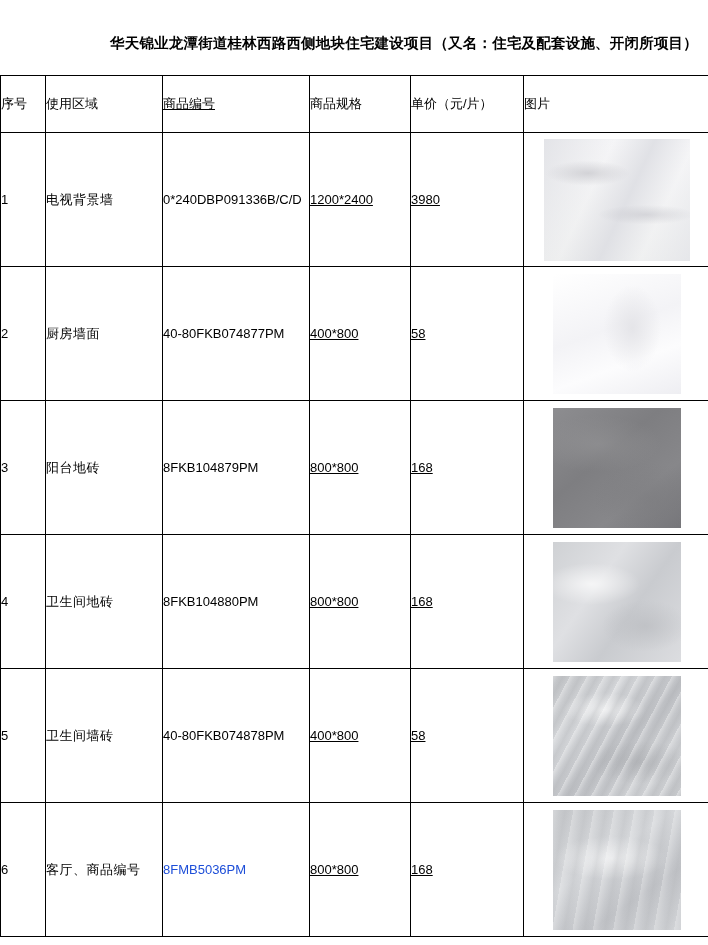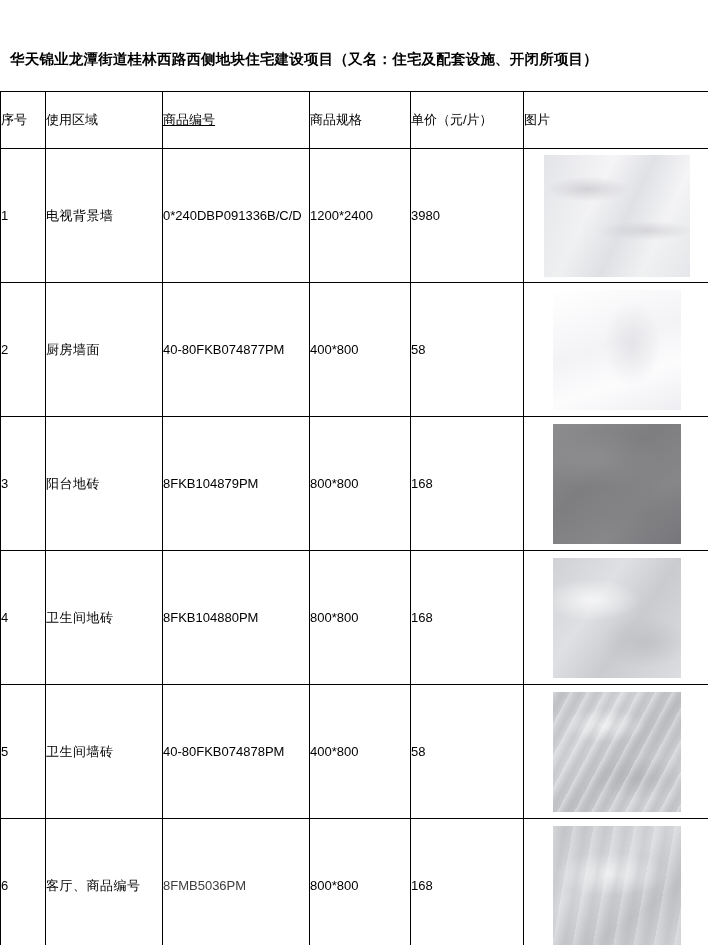--- a/index.html
+++ b/index.html
@@ -14,28 +14,27 @@
     color: #000000;
     overflow: hidden;
   }
   .page {
     position: relative;
     width: 708px;
     height: 945px;
     box-sizing: border-box;
   }
   .doc-title {
-    text-align: left;
+    text-align: right;
     font-size: 14.5px;
     font-weight: bold;
     letter-spacing: 0.2px;
     padding: 34px 10px 22px 10px;
     font-family: "Liberation Sans", "DejaVu Sans", sans-serif;
     white-space: nowrap;
-    margin-top: 16px;
   }
   table.spec-table {
     border-collapse: collapse;
     width: 706px;
     margin: 0 auto;
     table-layout: fixed;
   }
   table.spec-table td, table.spec-table th {
     border: 1px solid #000000;
     text-align: left;
@@ -58,24 +57,25 @@
   .col-spec  { width: 100px; }
   .col-price { width: 112px; }
   .col-img   { width: 186px; }
 
   .cell-code {
     white-space: nowrap;
     font-family: "Liberation Serif", "DejaVu Serif", serif;
     font-size: 13.5px;
     margin-top: 27px;
   }
-  .cell-code.faded { color: #404040; }
+  .cell-code.faded { color: #1d4ed8; }
   .cell-spec, .cell-price {
     font-family: "Liberation Serif", "DejaVu Serif", serif;
     font-size: 13.5px;
+    text-decoration: underline;
   }
   .cell-seq {
     font-family: "Liberation Serif", "DejaVu Serif", serif;
     font-size: 13.5px;
   }
   .cell-area {
     font-size: 13.5px;
     letter-spacing: 0.5px;
   }
   .img-cell {

